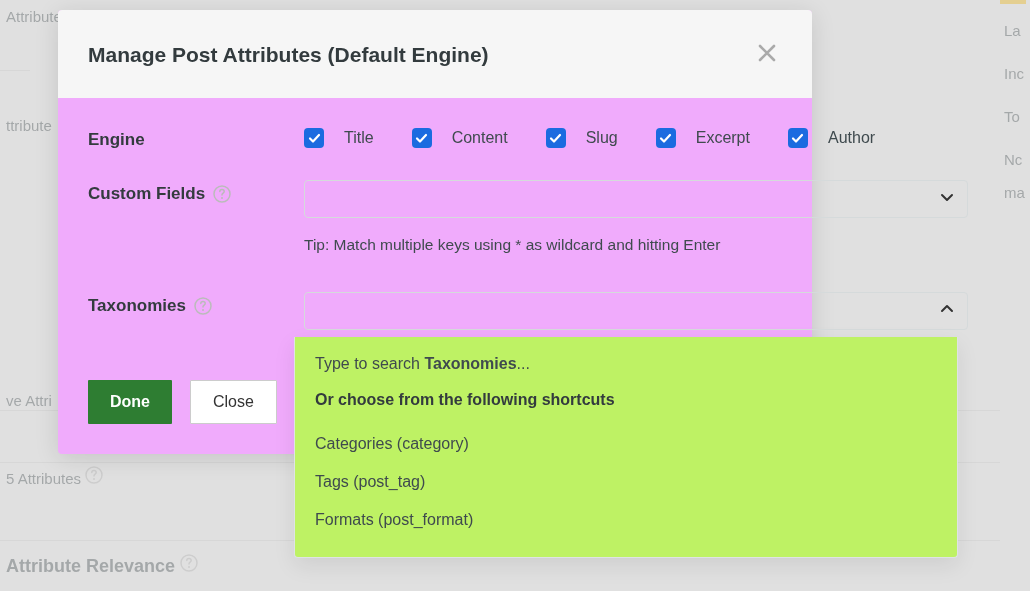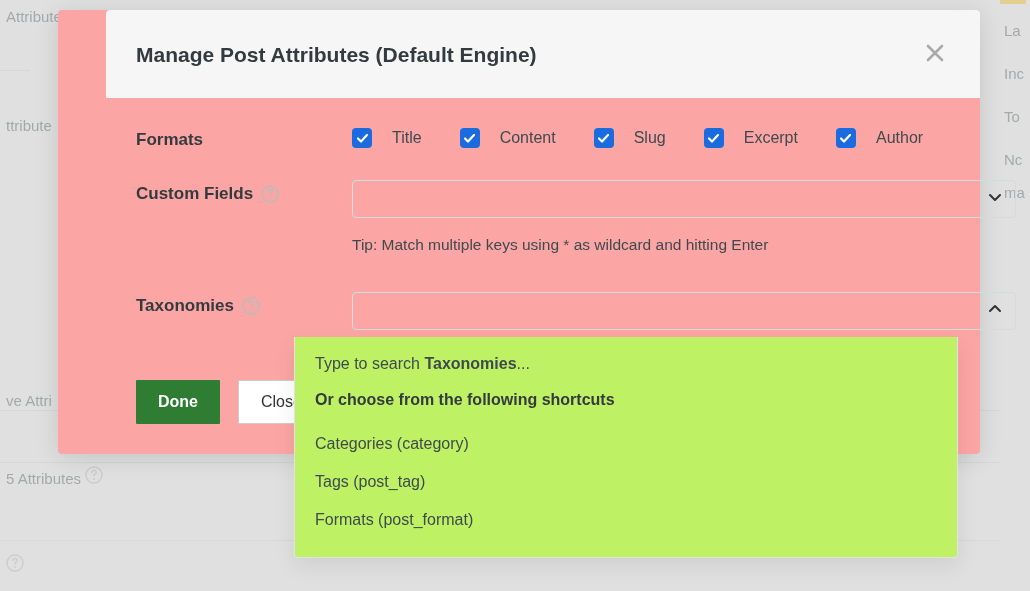--- a/index.html
+++ b/index.html
@@ -76,25 +76,24 @@
     
     .modal-overlay {
       position: absolute;
       inset: 0;
       background: rgba(200,200,200,0.45);
     }
     .modal {
       position: absolute;
       left: 58px;
       top: 10px;
-      width: 922px;
-      background: #fca5a5;
+      width: 754px;
+      background: #f0abfc;
       border-radius: 4px;
       box-shadow: 0 4px 24px rgba(0,0,0,0.12);
-      padding-left: 48px;
     }
     .modal-header {
       background: #f6f6f6;
       padding: 28px 30px 26px;
       display: flex;
       align-items: center;
       justify-content: space-between;
       border-radius: 4px 4px 0 0;
     }
     .modal-title {
@@ -258,20 +257,21 @@
     <span class="help-icon">
       <svg width="18" height="18" viewBox="0 0 18 18">
           <circle cx="9" cy="9" r="8" fill="none" stroke="#bbb" stroke-width="1.5"></circle>
           <path d="M6.8 6.6c0-1.2 1-2.1 2.2-2.1s2.2.9 2.2 2c0 .9-.5 1.3-1.3 1.9-.6.5-.9.8-.9 1.4v.3" fill="none" stroke="#bbb" stroke-width="1.5" stroke-linecap="round"></path>
           <circle cx="9" cy="13" r="1" fill="#bbb"></circle>
         </svg>
     </span>
   </div>
   <hr class="bg-hr" style="bottom:50px">
   <div class="bg-section-bottom">
+    <span>Attribute Relevance</span>
     <span class="help-icon">
       <svg width="18" height="18" viewBox="0 0 18 18">
           <circle cx="9" cy="9" r="8" fill="none" stroke="#bbb" stroke-width="1.5"></circle>
           <path d="M6.8 6.6c0-1.2 1-2.1 2.2-2.1s2.2.9 2.2 2c0 .9-.5 1.3-1.3 1.9-.6.5-.9.8-.9 1.4v.3" fill="none" stroke="#bbb" stroke-width="1.5" stroke-linecap="round"></path>
           <circle cx="9" cy="13" r="1" fill="#bbb"></circle>
         </svg>
     </span>
   </div>
   <div class="bg-right">
     <div class="bg-right-bar"></div>
@@ -292,21 +292,21 @@
       <svg width="22" height="22" viewBox="0 0 22 22">
           <path d="M4 4 L18 18 M18 4 L4 18" stroke="#aaa" stroke-width="2.6" stroke-linecap="round"></path>
         </svg>
     </div>
   </div>
 
   <div class="modal-body">
 
     <div class="field-row">
       <div class="field-label">
-        <span>Formats</span>
+        <span>Engine</span>
       </div>
       <div class="checks">
         <label class="check-item">
           <span class="checkbox">
               <svg width="13" height="13" viewBox="0 0 13 13">
                 <path d="M2 6.5 L5 9.5 L11 3" fill="none" stroke="#fff" stroke-width="2.2" stroke-linecap="round" stroke-linejoin="round"></path>
               </svg>
             </span>
           <span>Title</span>
         </label>

